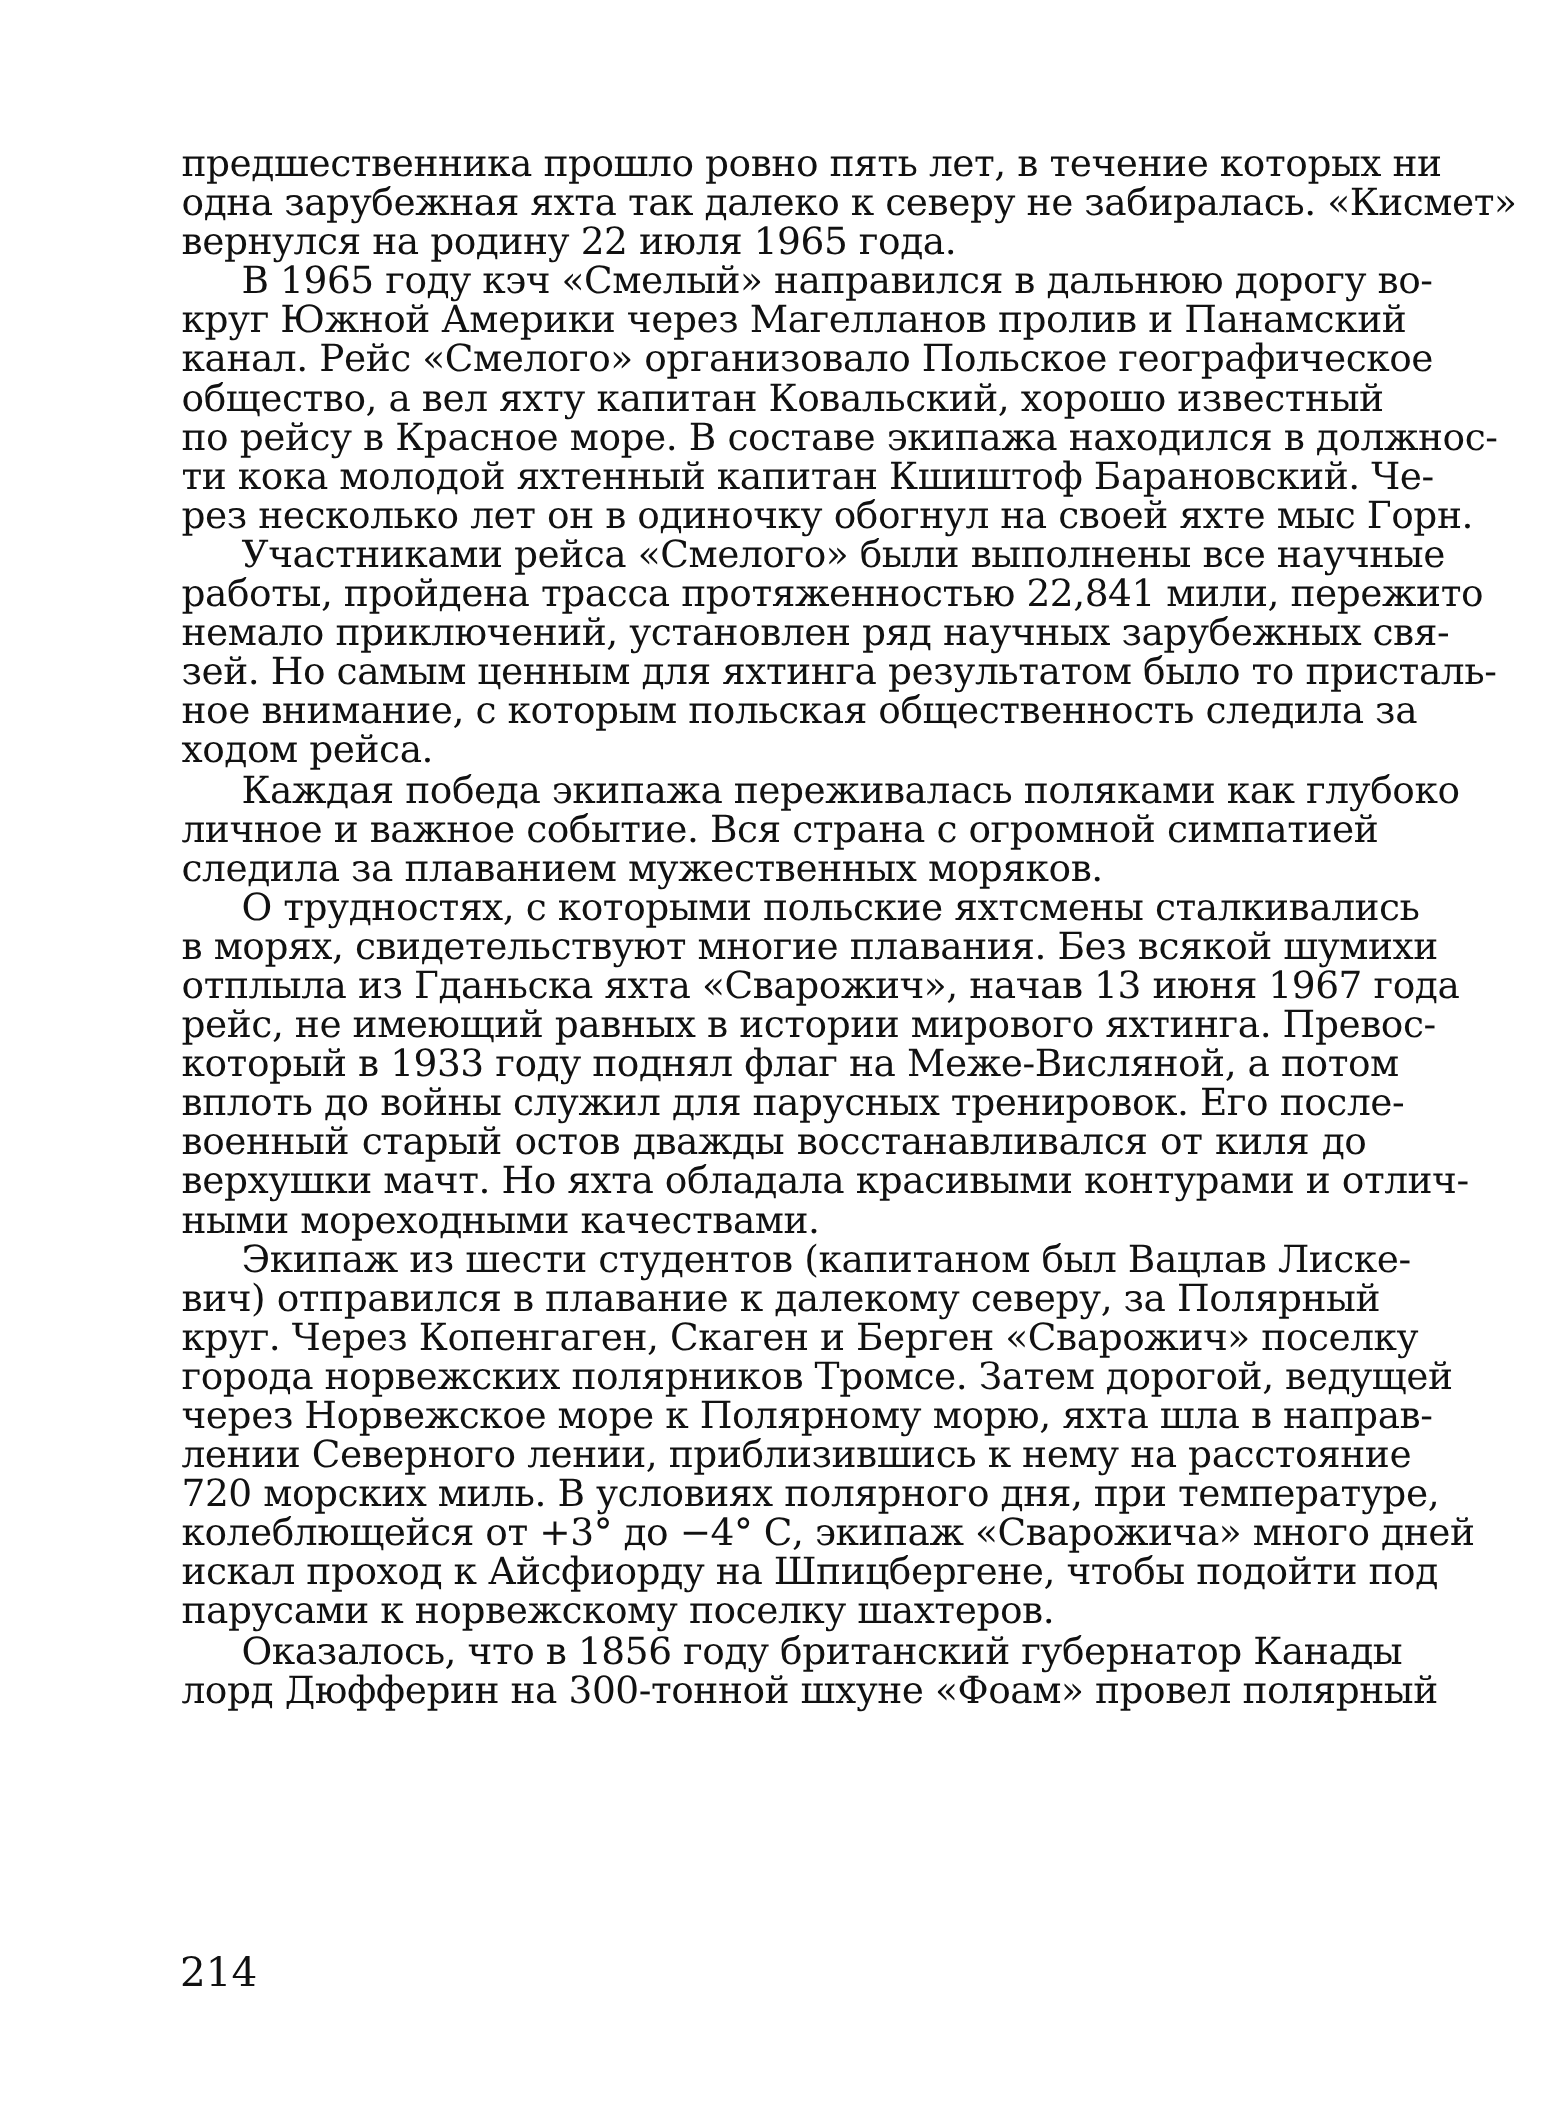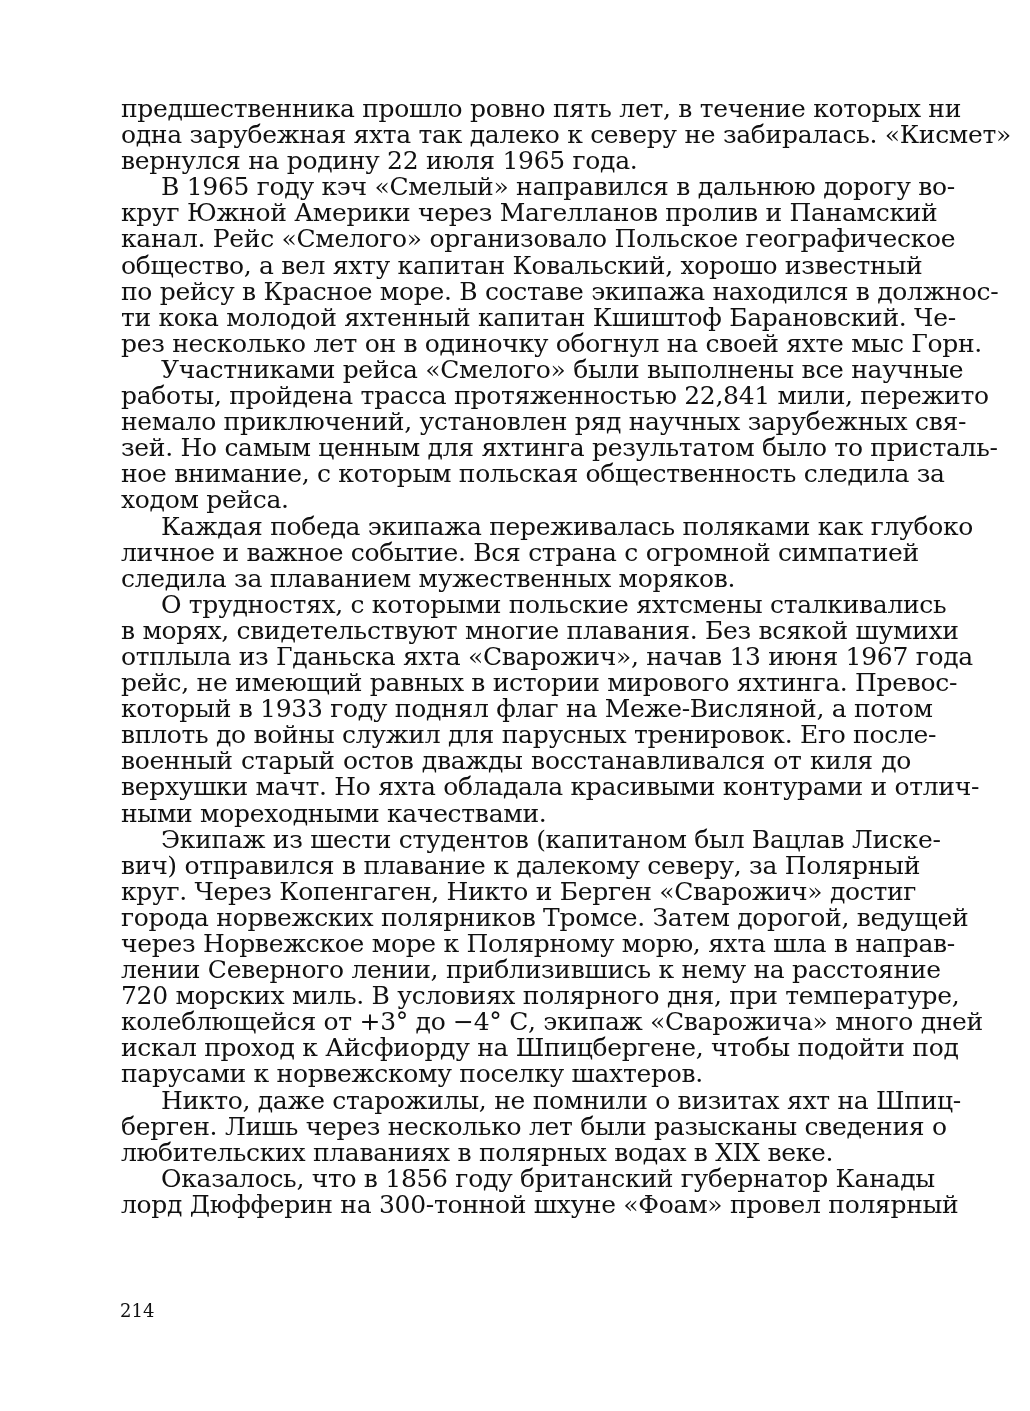--- a/index.html
+++ b/index.html
@@ -38,21 +38,21 @@
       padding-left: 40px;
     }
     .paragraph {
       margin: 0;
       padding: 0;
     }
     .page-number {
       position: absolute;
       left: 120px;
       top: 1300px;
-      font-size: 18px;
+      font-size: 27px;
       font-family: "DejaVu Serif", "Liberation Serif", serif;
       color: #111111;
     }
   </style>
 </head>
 <body>
 
 <div class="page" id="page-body">
     <div class="paragraph">
       <span class="line">предшественника прошло ровно пять лет, в течение которых ни</span>
@@ -88,33 +88,28 @@
       <span class="line">рейс, не имеющий равных в истории мирового яхтинга. Превос-</span>
       <span class="line">который в 1933 году поднял флаг на Меже-Висляной, а потом</span>
       <span class="line">вплоть до войны служил для парусных тренировок. Его после-</span>
       <span class="line">военный старый остов дважды восстанавливался от киля до</span>
       <span class="line">верхушки мачт. Но яхта обладала красивыми контурами и отлич-</span>
       <span class="line last">ными мореходными качествами.</span>
     </div>
     <div class="paragraph">
       <span class="line indent">Экипаж из шести студентов (капитаном был Вацлав Лиске-</span>
       <span class="line">вич) отправился в плавание к далекому северу, за Полярный</span>
-      <span class="line">круг. Через Копенгаген, Никто и Берген «Сварожич» достиг</span>
+      <span class="line">круг. Через Копенгаген, Скаген и Берген «Сварожич» поселку</span>
       <span class="line">города норвежских полярников Тромсе. Затем дорогой, ведущей</span>
       <span class="line">через Норвежское море к Полярному морю, яхта шла в направ-</span>
       <span class="line">лении Северного лении, приблизившись к нему на расстояние</span>
       <span class="line">720 морских миль. В условиях полярного дня, при температуре,</span>
       <span class="line">колеблющейся от +3° до −4° С, экипаж «Сварожича» много дней</span>
       <span class="line">искал проход к Айсфиорду на Шпицбергене, чтобы подойти под</span>
       <span class="line last">парусами к норвежскому поселку шахтеров.</span>
-    </div>
-    <div class="paragraph">
-      <span class="line indent">Никто, даже старожилы, не помнили о визитах яхт на Шпиц-</span>
-      <span class="line">берген. Лишь через несколько лет были разысканы сведения о</span>
-      <span class="line last">любительских плаваниях в полярных водах в XIX веке.</span>
     </div>
     <div class="paragraph">
       <span class="line indent">Оказалось, что в 1856 году британский губернатор Канады</span>
       <span class="line">лорд Дюфферин на 300-тонной шхуне «Фоам» провел полярный</span>
     </div>
   </div>
 
 <div class="page-number">214</div>
 
 </body></html>

